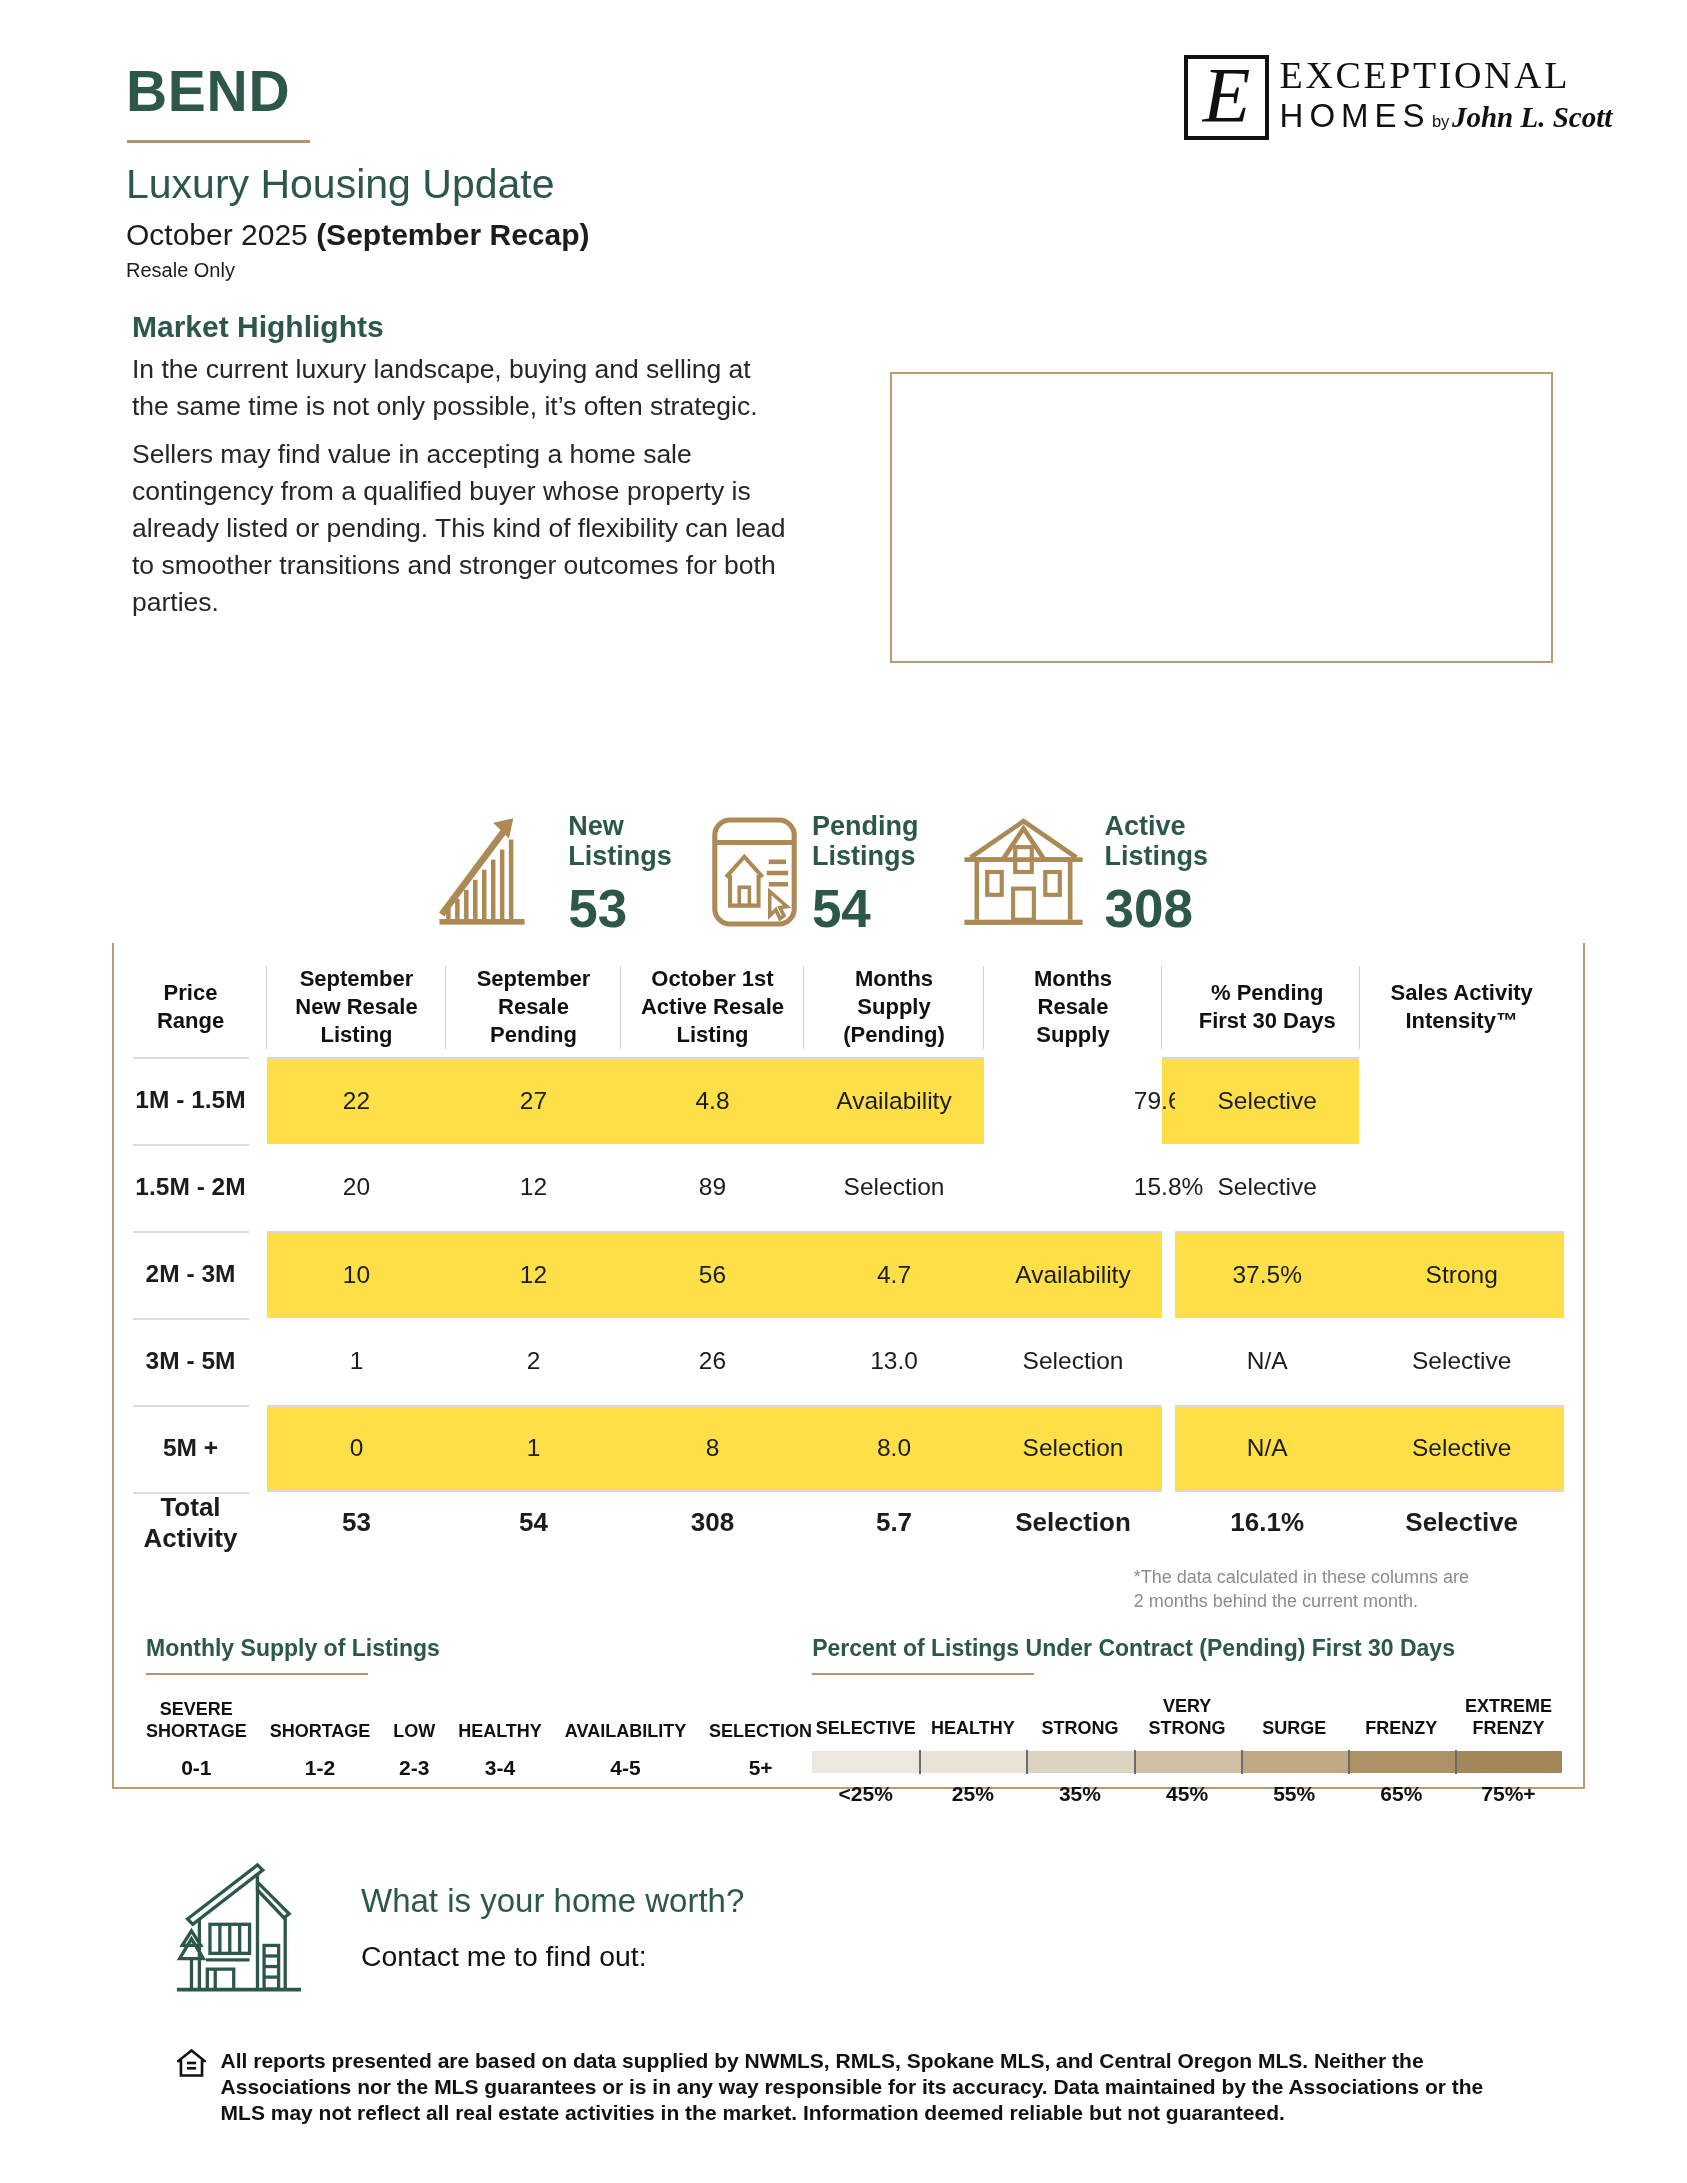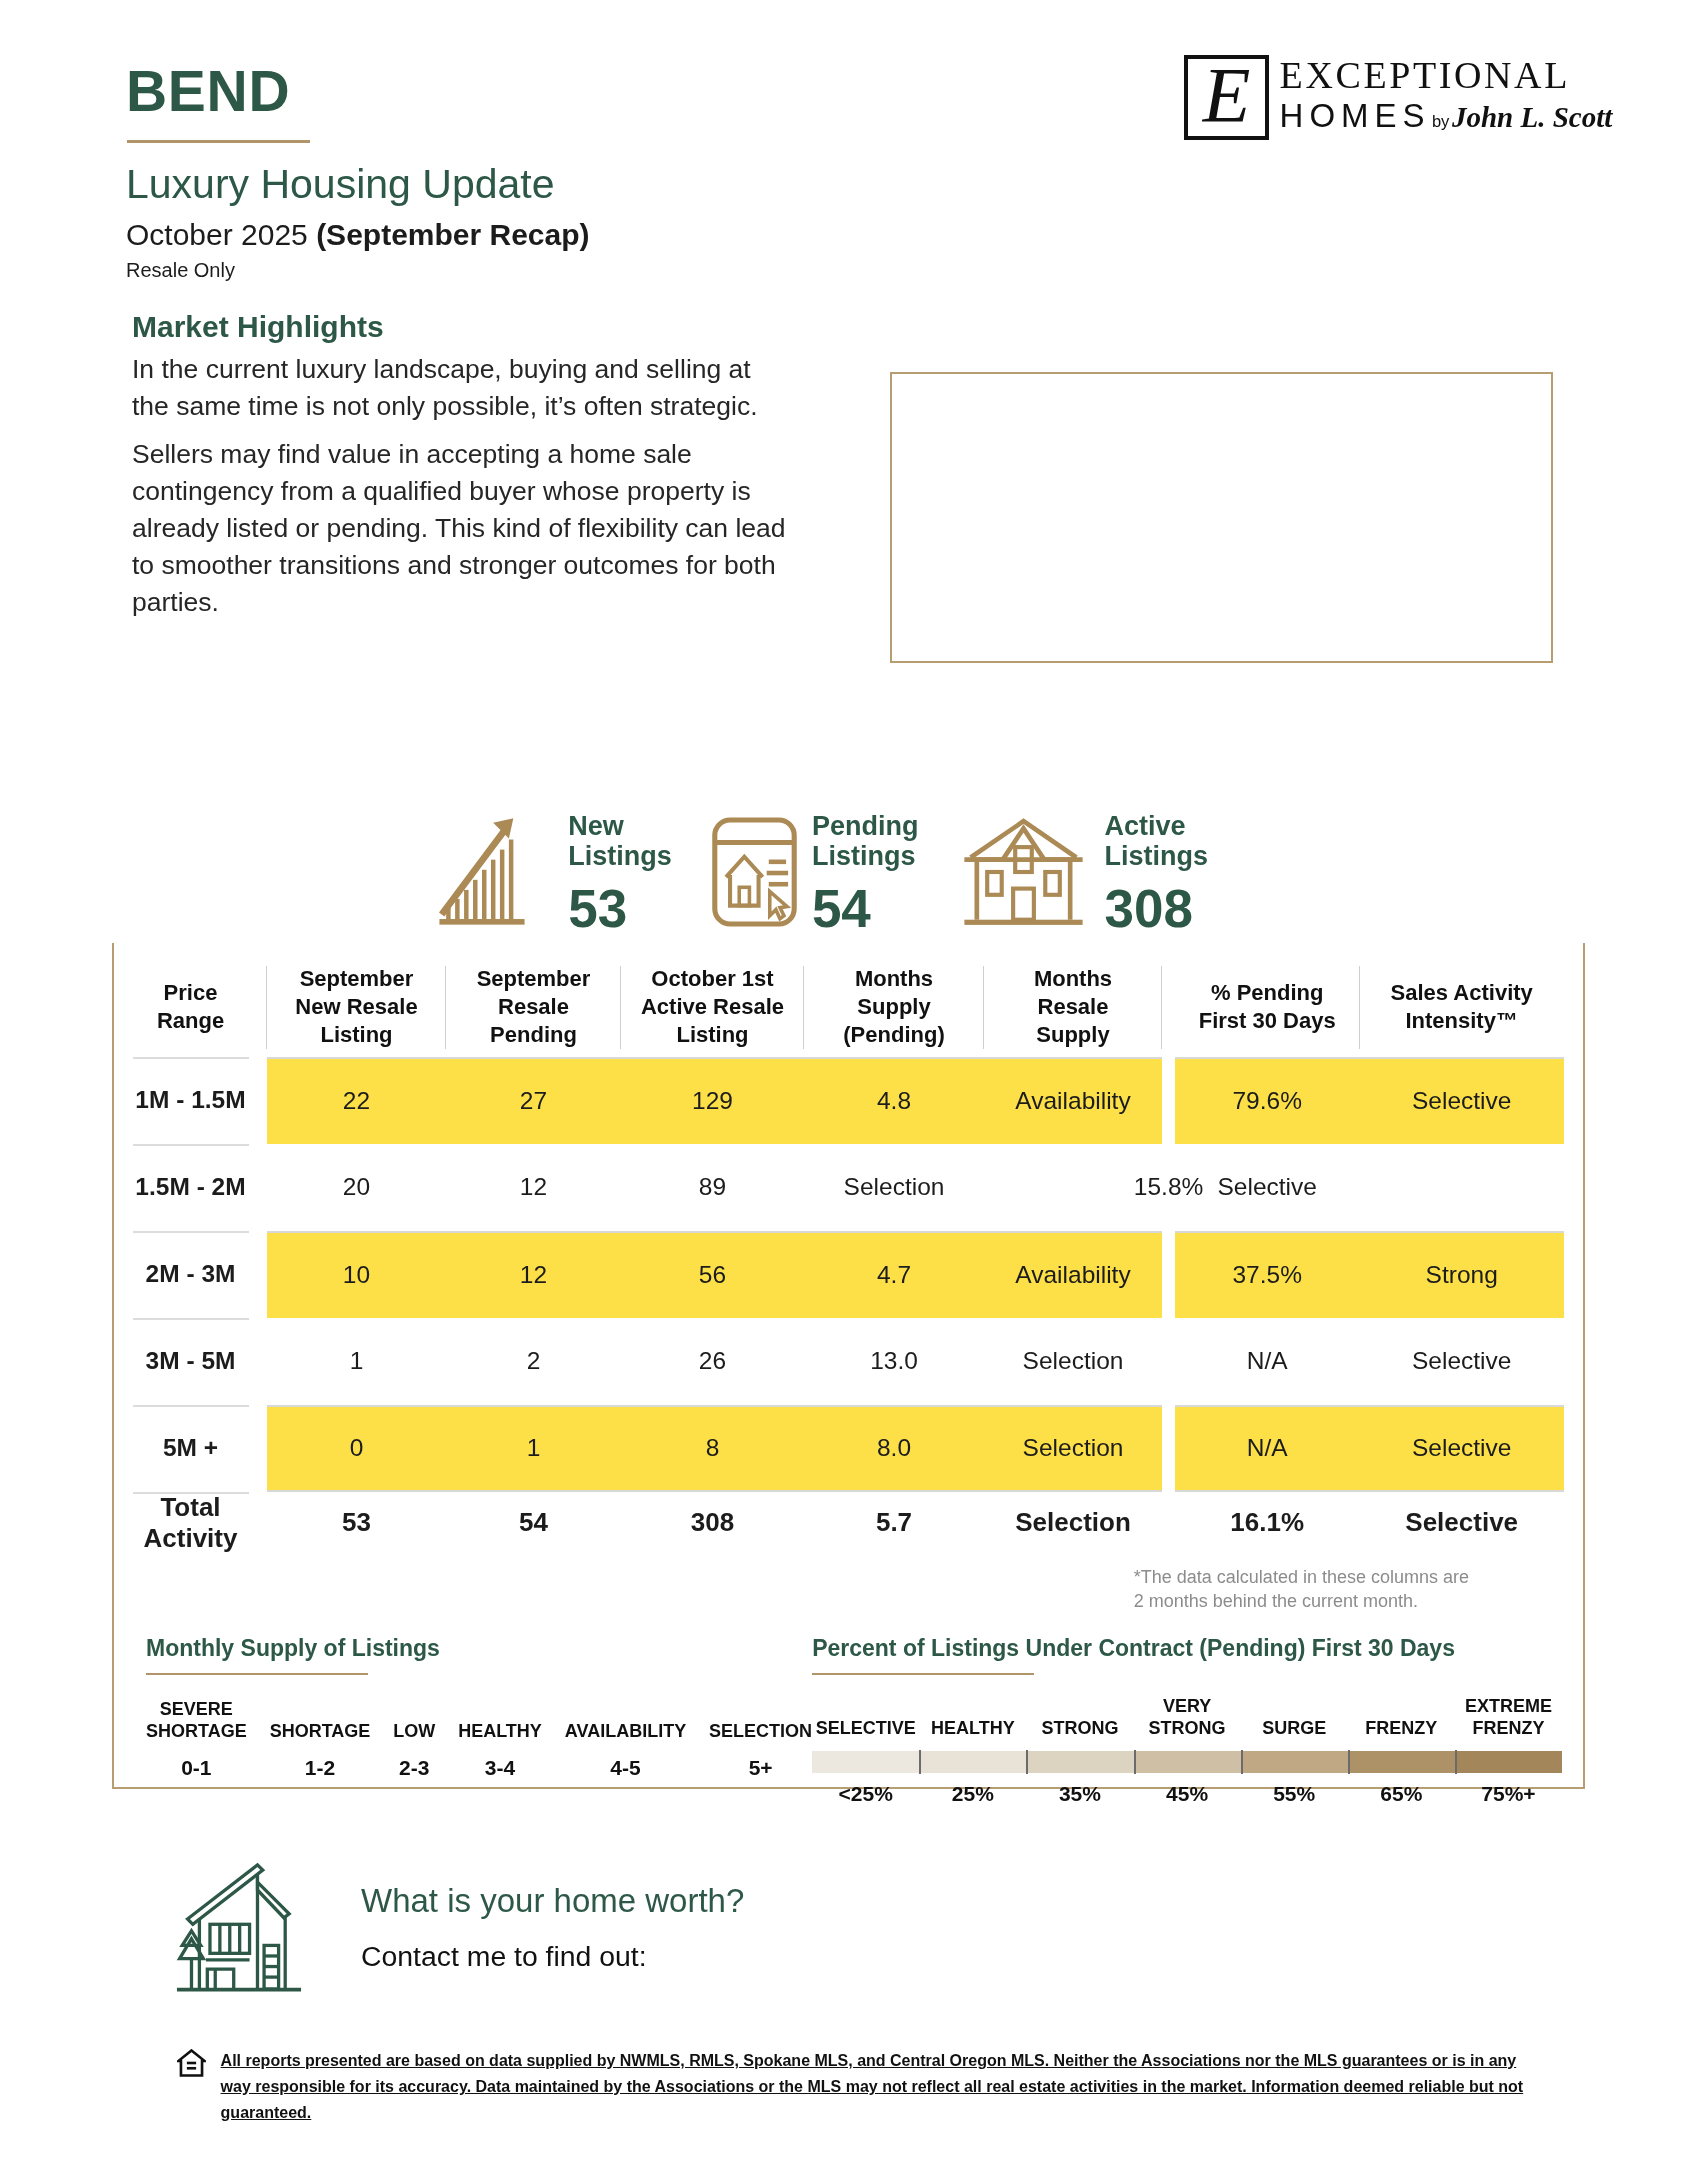--- a/index.html
+++ b/index.html
@@ -83,21 +83,21 @@
 
   
   .cta { position:absolute; left:173px; top:1845px; display:flex; align-items:flex-start; }
   .cta-text { margin-left:56px; margin-top:37px; }
   .cta-heading { font-size:33px; color:#2d5848; }
   .cta-sub { font-size:28.4px; color:#111; margin-top:20px; }
 
   
   .footer { position:absolute; left:177px; top:2048px; display:flex; align-items:flex-start; width:1356px; }
   .footer-icon { flex:none; margin-top:1.3px; }
-  .footer-text { margin-left:14.6px; font-size:16px; font-weight:bold; line-height:26px; color:#111;text-decoration:underline; }
+  .footer-text { margin-left:14.6px; font-size:21px; font-weight:bold; line-height:26px; color:#111; }
 </style>
 </head>
 <body>
 
 <div class="page">
 
   <div class="region-title">BEND</div>
   <div class="region-underline"></div>
   <div class="page-title">Luxury Housing Update</div>
   <div class="date-line"><span>October 2025 </span><b>(September Recap)</b></div>
@@ -213,21 +213,20 @@
       <div class="th div">% Pending
 First 30 Days</div>
       <div class="th">Sales Activity
 Intensity™</div>
     </div>
 
     <div class="tgrid trow row-shaded">
       <div class="td price">1M - 1.5M</div>
       <div class="td fill">22</div>
       <div class="td fill">27</div>
-      <div class="td fill">129</div>
       <div class="td fill">4.8</div>
       <div class="td fill">Availability</div>
       <div class="td"></div>
       <div class="td fill">79.6%</div>
       <div class="td fill">Selective</div>
     </div>
 
     <div class="tgrid trow">
       <div class="td price">1.5M - 2M</div>
       <div class="td">20</div>

